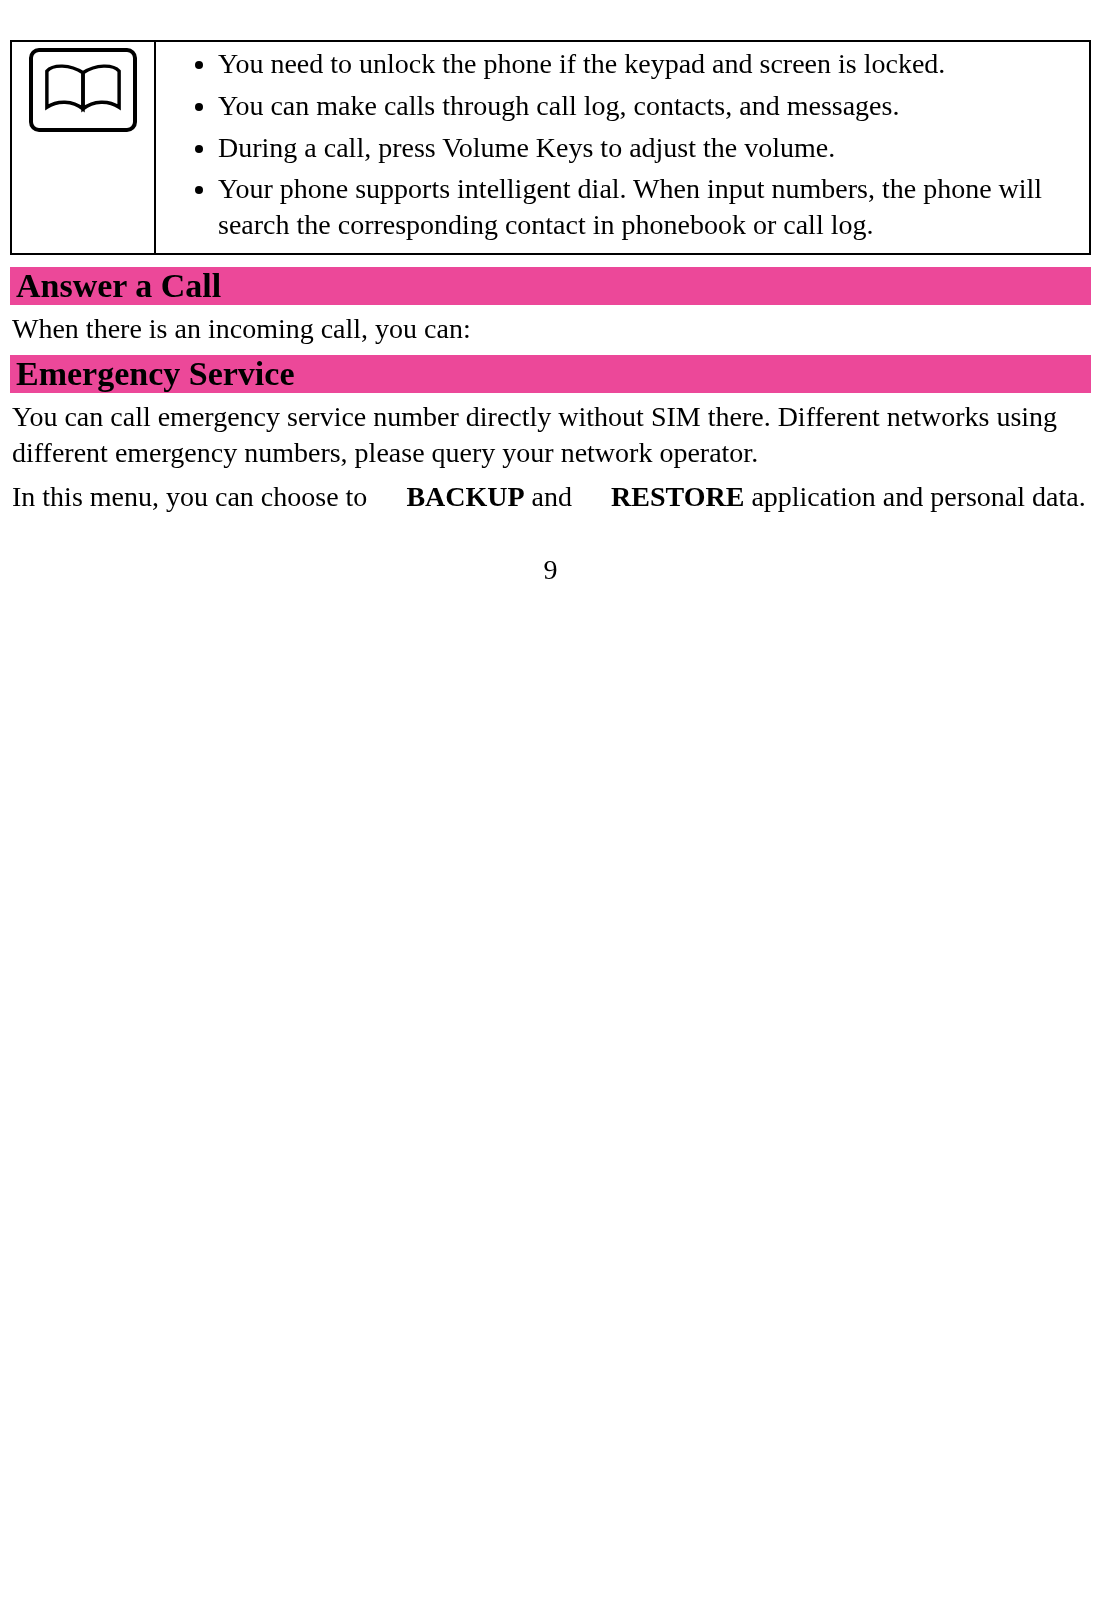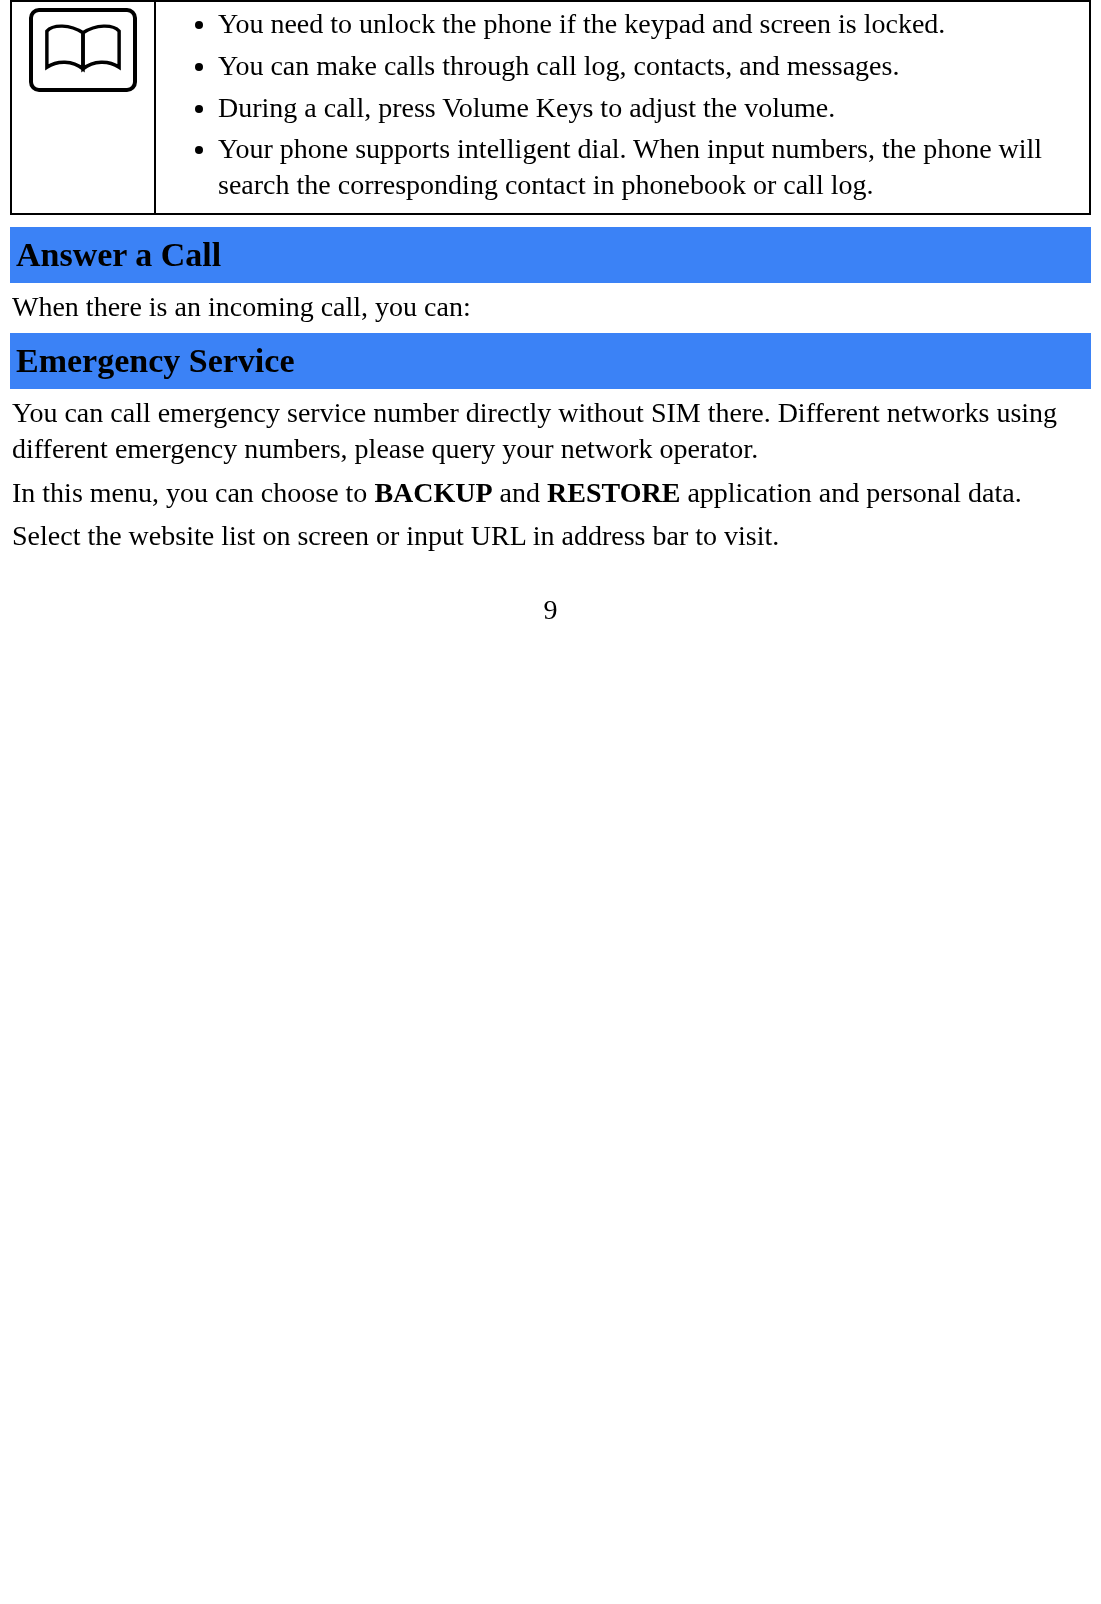--- a/index.html
+++ b/index.html
@@ -12,20 +12,21 @@
     width: 1101px;
   }
   .page {
     padding: 0 10px 30px 10px;
     box-sizing: border-box;
   }
   table.info-table {
     border-collapse: collapse;
     width: 100%;
     margin-bottom: 12px;
+    margin-top: 40px;
   }
   table.info-table td {
     border: 2px solid #000;
     vertical-align: top;
     padding: 4px 6px;
   }
   td.icon-cell {
     width: 130px;
     text-align: center;
   }
@@ -46,40 +47,40 @@
   ul.round {
     list-style: disc;
     margin: 0;
     padding-left: 56px;
   }
   ul.round li {
     margin: 0 0 6px 0;
     line-height: 1.28;
   }
   h2.section {
-    background: #3b82f6;
+    background: #ec4899;
     font-size: 34px;
     font-weight: bold;
     margin: 8px 0 6px 0;
-    padding: 9px 6px;
+    padding: 0 6px;
   }
   p.body {
     margin: 4px 2px 8px 2px;
     line-height: 1.28;
   }
   ul.square {
     list-style: square;
     margin: 0 0 8px 0;
     padding-left: 34px;
   }
   ul.square li {
     padding-left: 60px;
     line-height: 1.3;
   }
-  .bold { font-weight: bold; }
+  .bold { font-weight: bold; margin-left: 32px; }
   .page-num {
     text-align: center;
     margin-top: 40px;
     font-size: 28px;
   }
 </style>
 </head>
 <body>
 
 <div class="page">
@@ -111,17 +112,16 @@
   <h2 class="section">Answer a Call</h2>
   <p class="body">When there is an incoming call, you can:</p>
 
   <h2 class="section">Emergency Service</h2>
   <p class="body">You can call emergency service number directly without SIM there. Different networks using different emergency numbers, please query your network operator.</p>
 
   <p class="body">
     <span>In this menu, you can choose to </span><span class="bold">BACKUP</span><span> and </span><span class="bold">RESTORE</span><span> application and personal data.</span>
   </p>
 
-  <p class="body">Select the website list on screen or input URL in address bar to visit.</p>
 
 
   <div class="page-num">9</div>
 </div>
 
 </body></html>

